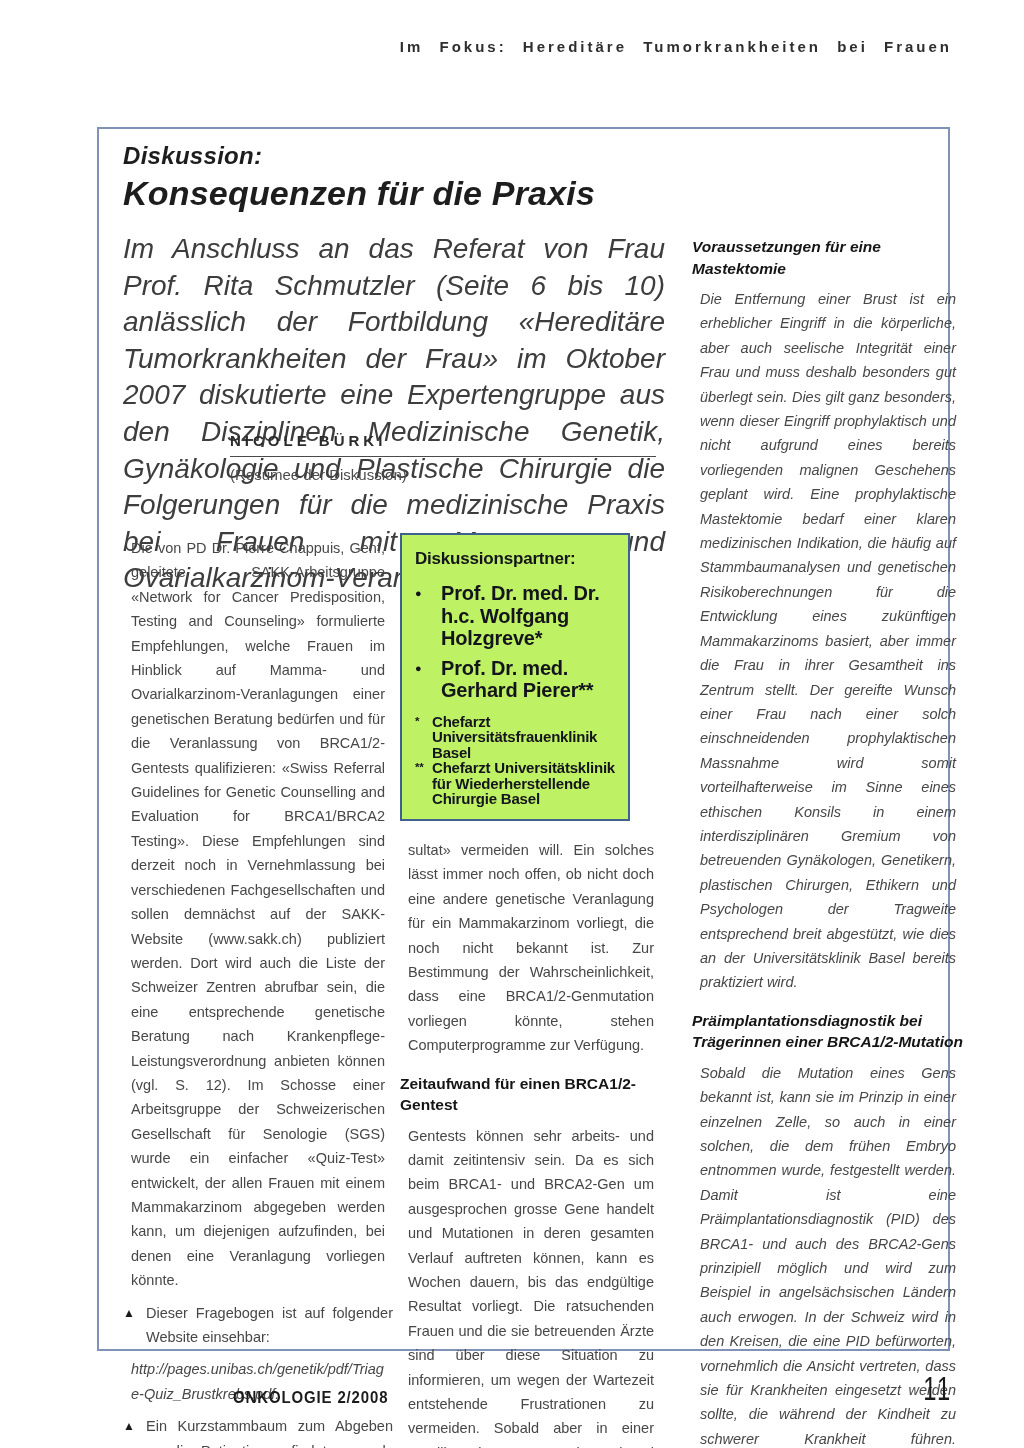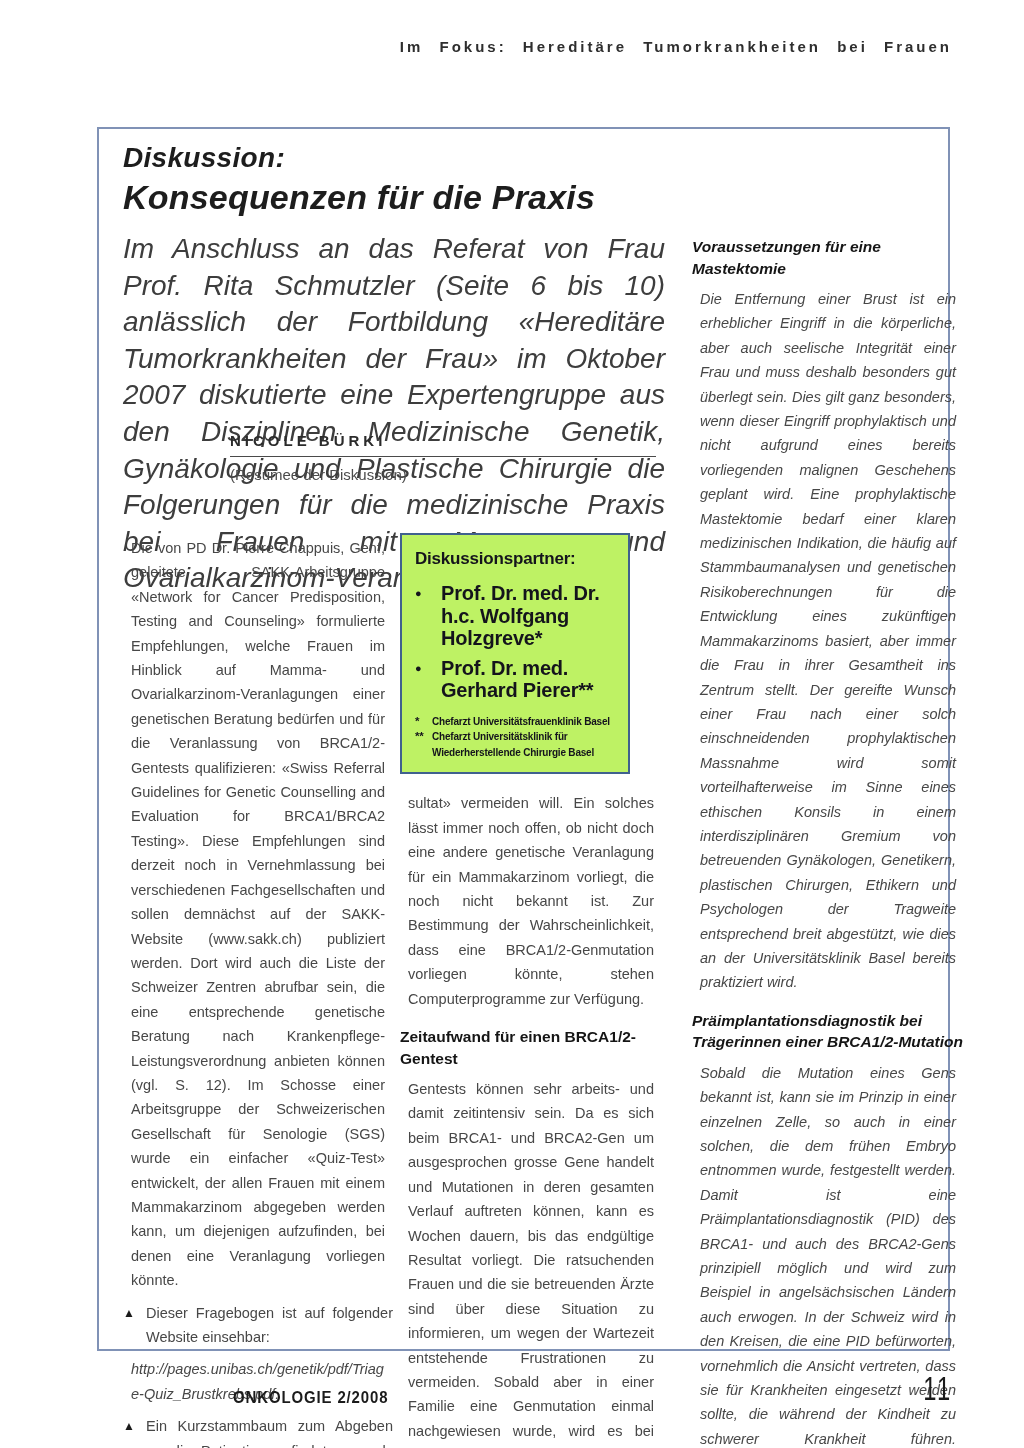--- a/index.html
+++ b/index.html
@@ -15,21 +15,21 @@
     font-size:15px; font-weight:700; letter-spacing:3px; word-spacing:9px;
     color:#2e2e2e;
   }
   
   .article-box {
     position:absolute; left:97px; top:127px; width:853px; height:1224px;
     border:2px solid #8092b6; background:#ffffff;
   }
   .article-head { position:absolute; left:123px; top:142px; }
   .article-kicker {
-    font-size:28px; font-weight:700; font-style:italic; color:#1d1d1d;
+    font-size:24px; font-weight:700; font-style:italic; color:#1d1d1d;
     letter-spacing:0.3px;
   }
   .article-title {
     font-size:34px; font-weight:700; font-style:italic; color:#1d1d1d;
     margin-top:4px; letter-spacing:0.2px;
   }
   .lead {
     position:absolute; left:123px; top:231px; width:542px;
     font-size:28px; font-style:italic; line-height:36.6px; color:#3d3d3d;
     text-align:justify;
@@ -64,21 +64,21 @@
     padding:12px 13px 12px 13px; margin-bottom:17px;
     color:#14141c; letter-spacing:-0.2px;
   }
   .partner-title { font-size:17px; font-weight:700; margin-bottom:11px; text-align:left; }
   .partner-item { display:flex; margin-bottom:7px; }
   .partner-item .dot { flex:none; width:26px; font-size:11px; line-height:22.5px; }
   .partner-item .partner-text { flex:1; font-size:20px; font-weight:700; line-height:22.5px; text-align:left; }
   .partner-footnotes { margin-top:12px; }
   .footnote-row { display:flex; }
   .footnote-row .fn-marker { flex:none; width:17px; font-size:11.5px; font-weight:700; line-height:15.5px; }
-  .footnote-row .fn-text { flex:1; font-size:10px; font-weight:700; line-height:15.5px; text-align:left; }
+  .footnote-row .fn-text { flex:1; font-size:15px; font-weight:700; line-height:15.5px; text-align:left; }
 
   
   .footer-journal {
     position:absolute; left:233px; top:1388px;
     font-size:17px; font-weight:700; letter-spacing:1px; color:#1b1b1b;
     transform:scaleX(0.88); transform-origin:left top;
   }
   .footer-page {
     position:absolute; right:72px; top:1370px;
     font-size:33px; font-weight:400; letter-spacing:3px; color:#1b1b1b;

